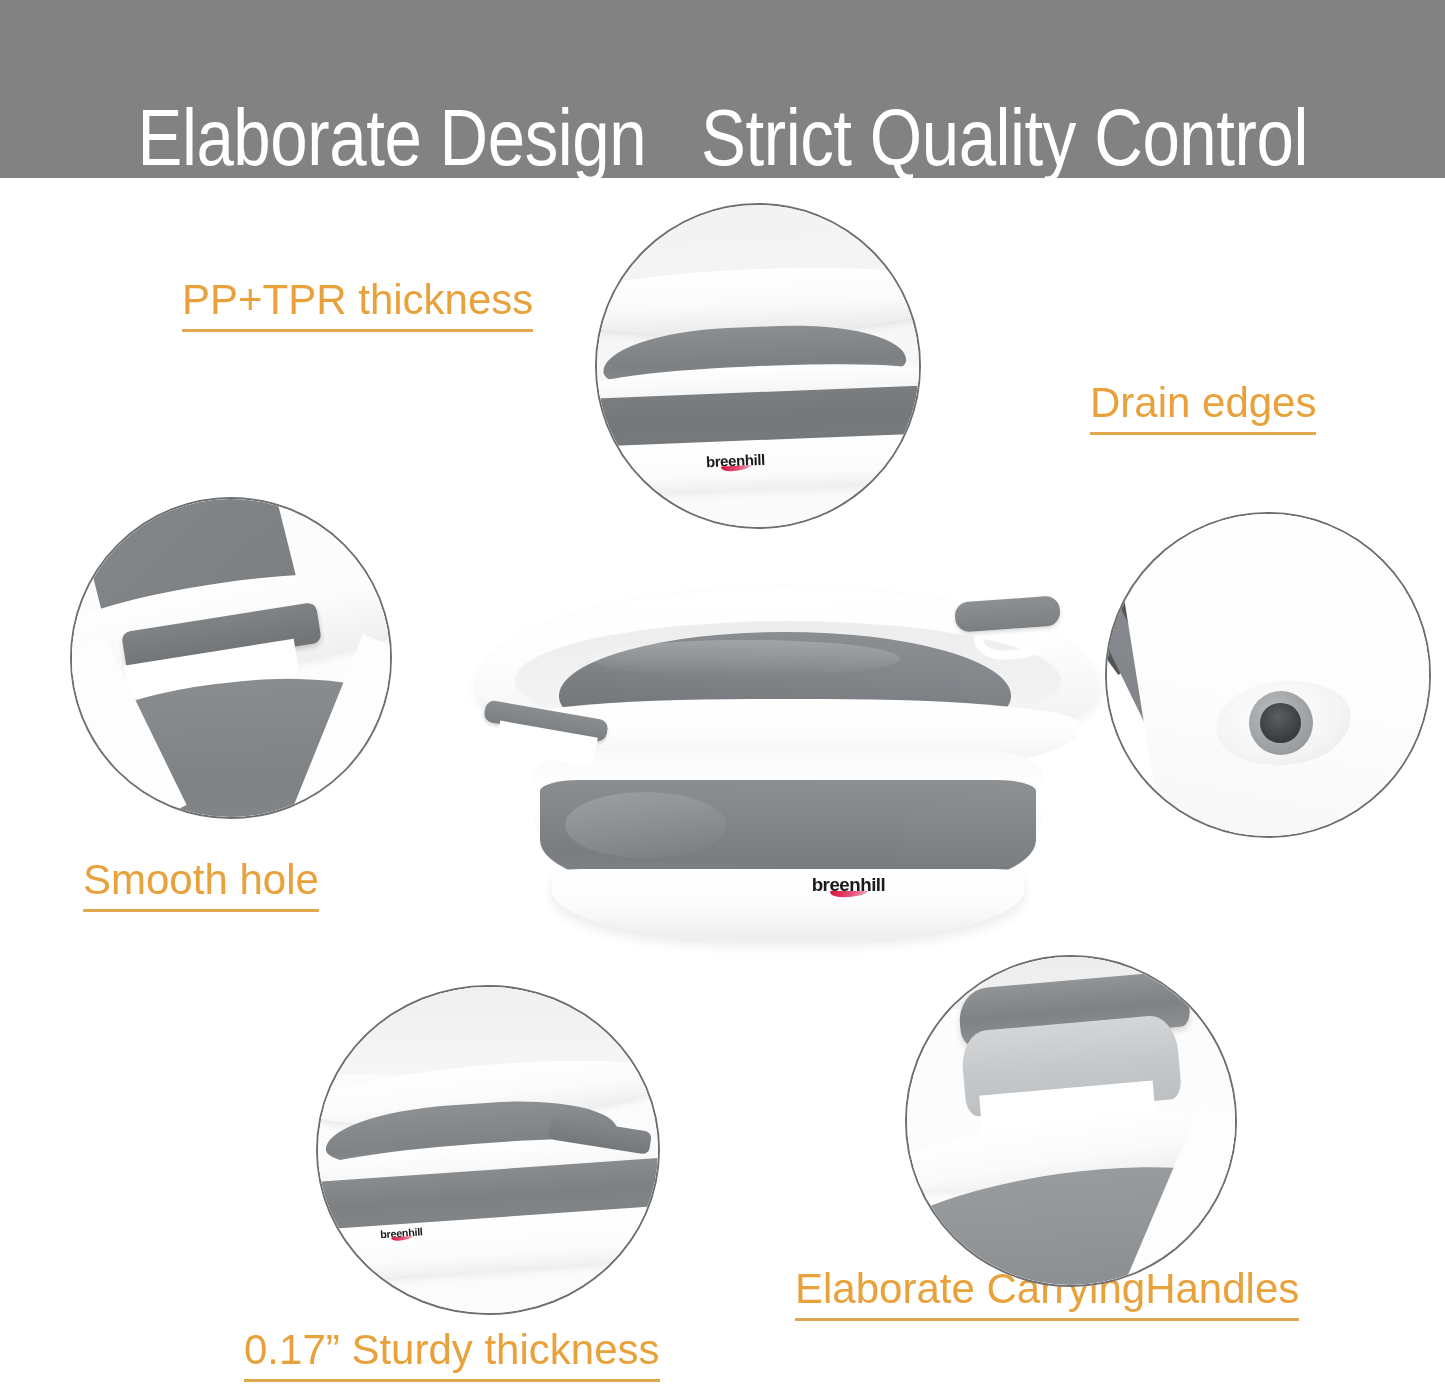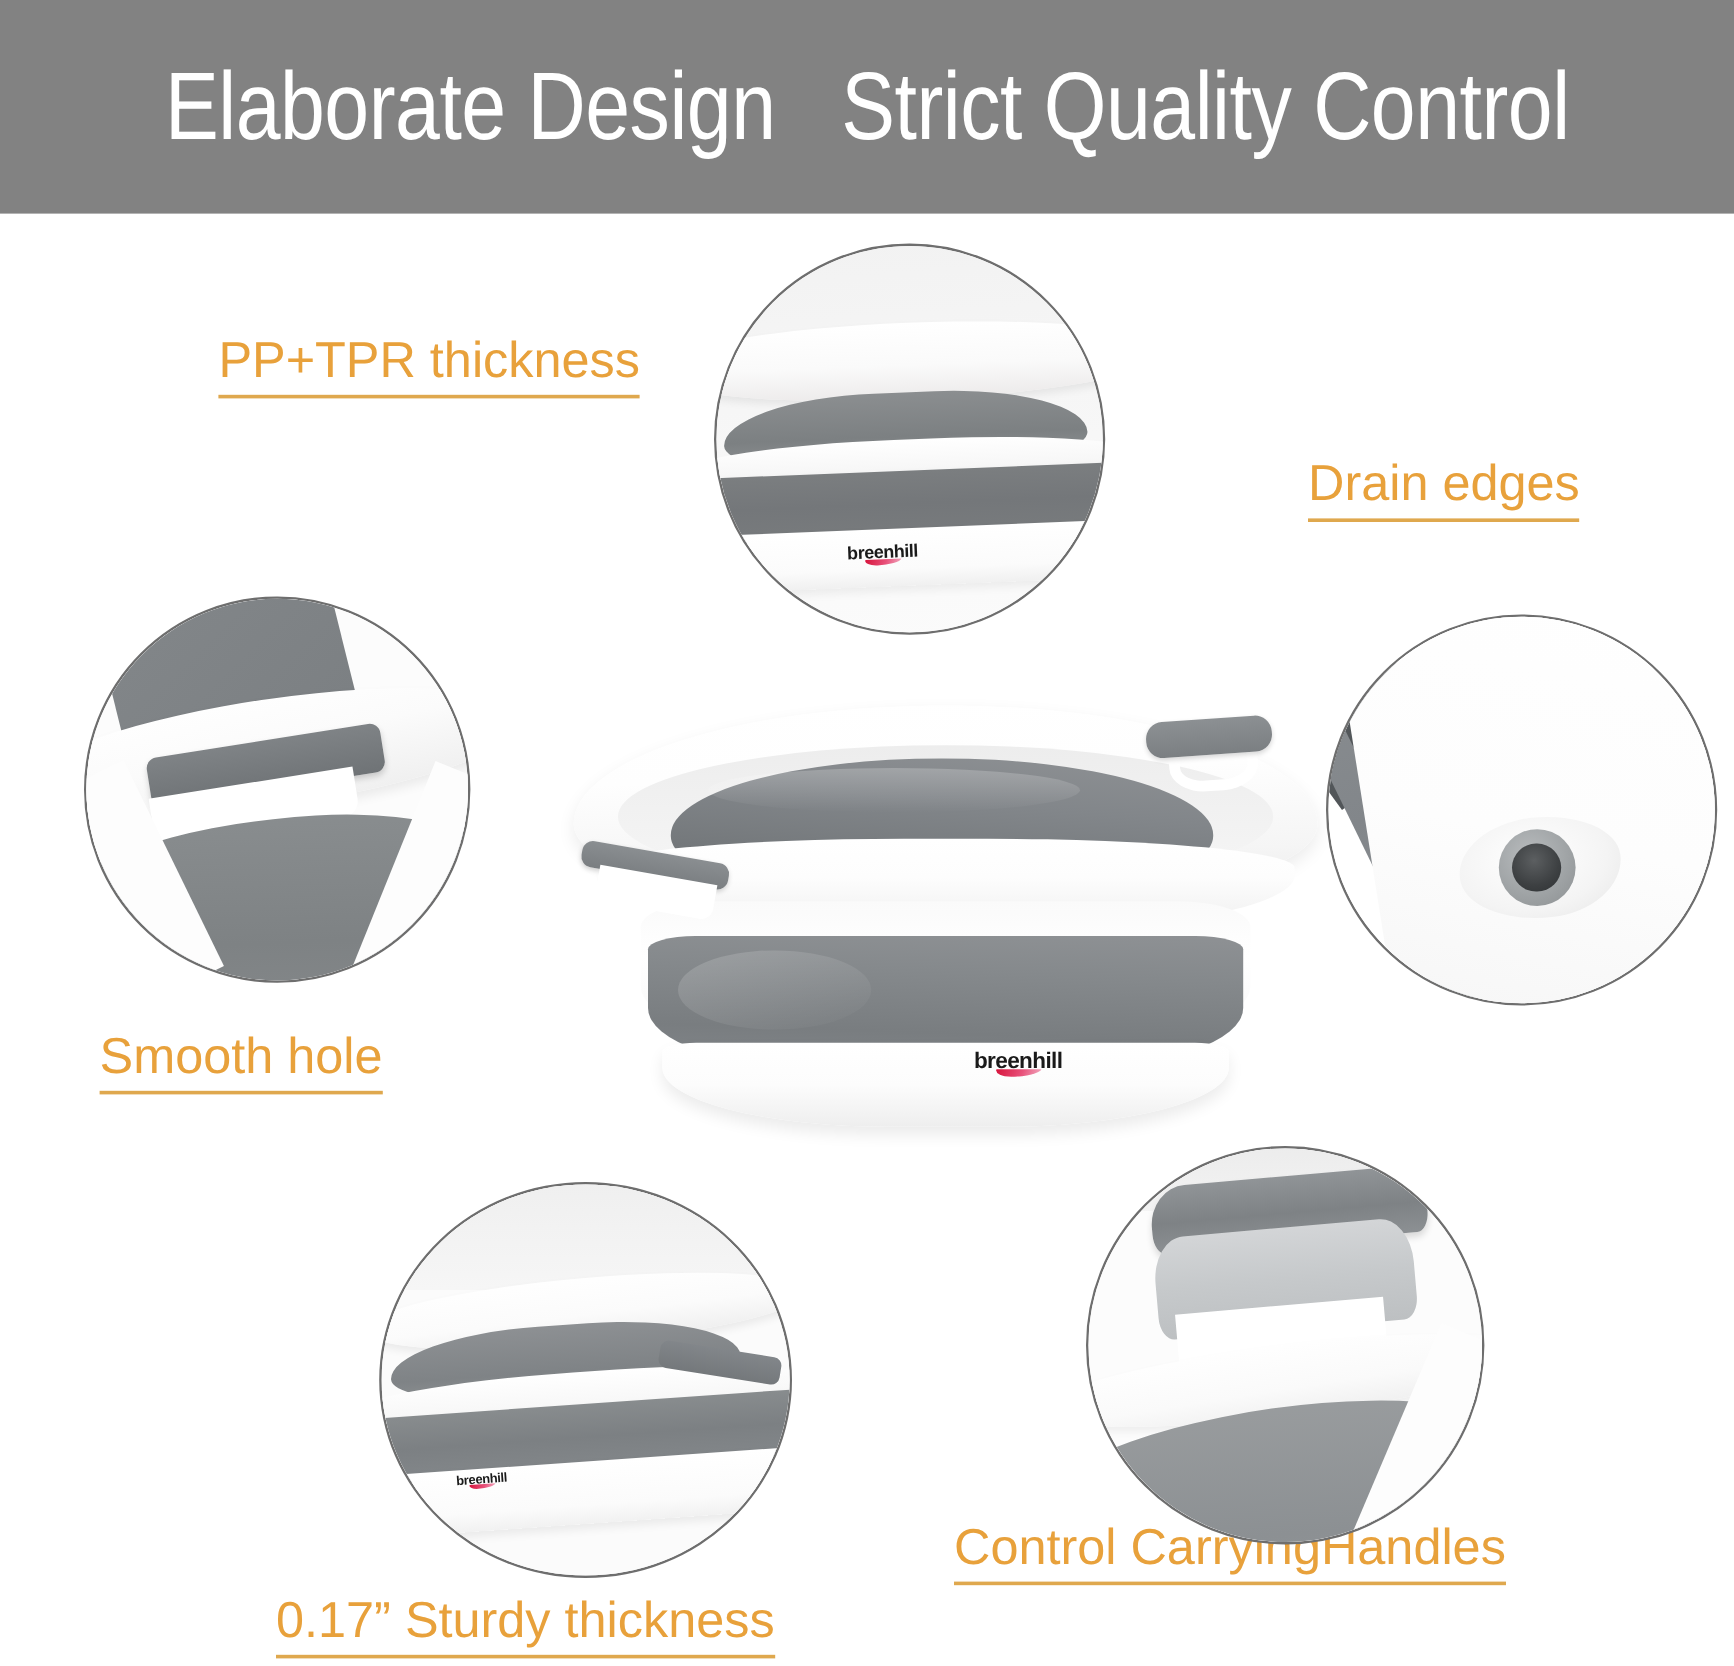--- a/index.html
+++ b/index.html
@@ -8,21 +8,21 @@
     background: #ffffff;
     font-family: "Liberation Sans", sans-serif;
     overflow: hidden;
   }
   #page { position: relative; width: 1445px; height: 1388px; background: #fff; }
 
   
   #header-banner {
     position: absolute; left: 0; top: 0; width: 1445px; height: 178px;
     background: #828282;
-    display: flex; align-items: center; justify-content: center;
+    display: flex; align-items: flex-end; justify-content: center;
   }
   #header-title {
     color: #ffffff;
     font-size: 80px;
     line-height: 1;
     font-weight: 400;
     letter-spacing: -0.5px;
     transform: scaleX(0.84);
     transform-origin: center center;
     white-space: pre;
@@ -37,21 +37,21 @@
     line-height: 1.05;
     white-space: nowrap;
     font-family: "Liberation Sans", sans-serif;
     padding-bottom: 7px;
     border-bottom: 3px solid #DFA84E;
   }
   #label-material { left: 182px; top: 278px; }
   #label-drain    { left: 1090px; top: 381px; }
   #label-smooth   { left: 83px;  top: 858px; }
   #label-handles  { left: 795px; top: 1267px; }
-  #label-thick    { left: 230px; top: 1328px; }
+  #label-thick    { left: 244px; top: 1328px; }
 
   
   .detail-circle {
     position: absolute;
     border-radius: 50%;
     border: 2px solid #6e6e6e;
     overflow: hidden;
     background: #fdfdfd;
   }
   .circle-inner { position: absolute; inset: 0; }
@@ -368,21 +368,21 @@
   <div id="header-banner">
     <div id="header-title">Elaborate Design   Strict Quality Control</div>
   </div>
 
   <div class="callout-label" id="label-material">PP+TPR thickness</div>
 
   <div class="callout-label" id="label-drain">Drain edges</div>
 
   <div class="callout-label" id="label-smooth">Smooth hole</div>
 
-  <div class="callout-label" id="label-handles">Control CarryingHandles</div>
+  <div class="callout-label" id="label-handles">Elaborate CarryingHandles</div>
 
   <div class="callout-label" id="label-thick">0.17” Sturdy thickness</div>
 
   <div class="detail-circle" id="circle-material">
     <div class="circle-inner">
       <div class="bg"></div>
       <div class="rim-top"></div>
       <div class="basin"></div>
       <div class="ledge"></div>
       <div class="tpr-band"></div>

